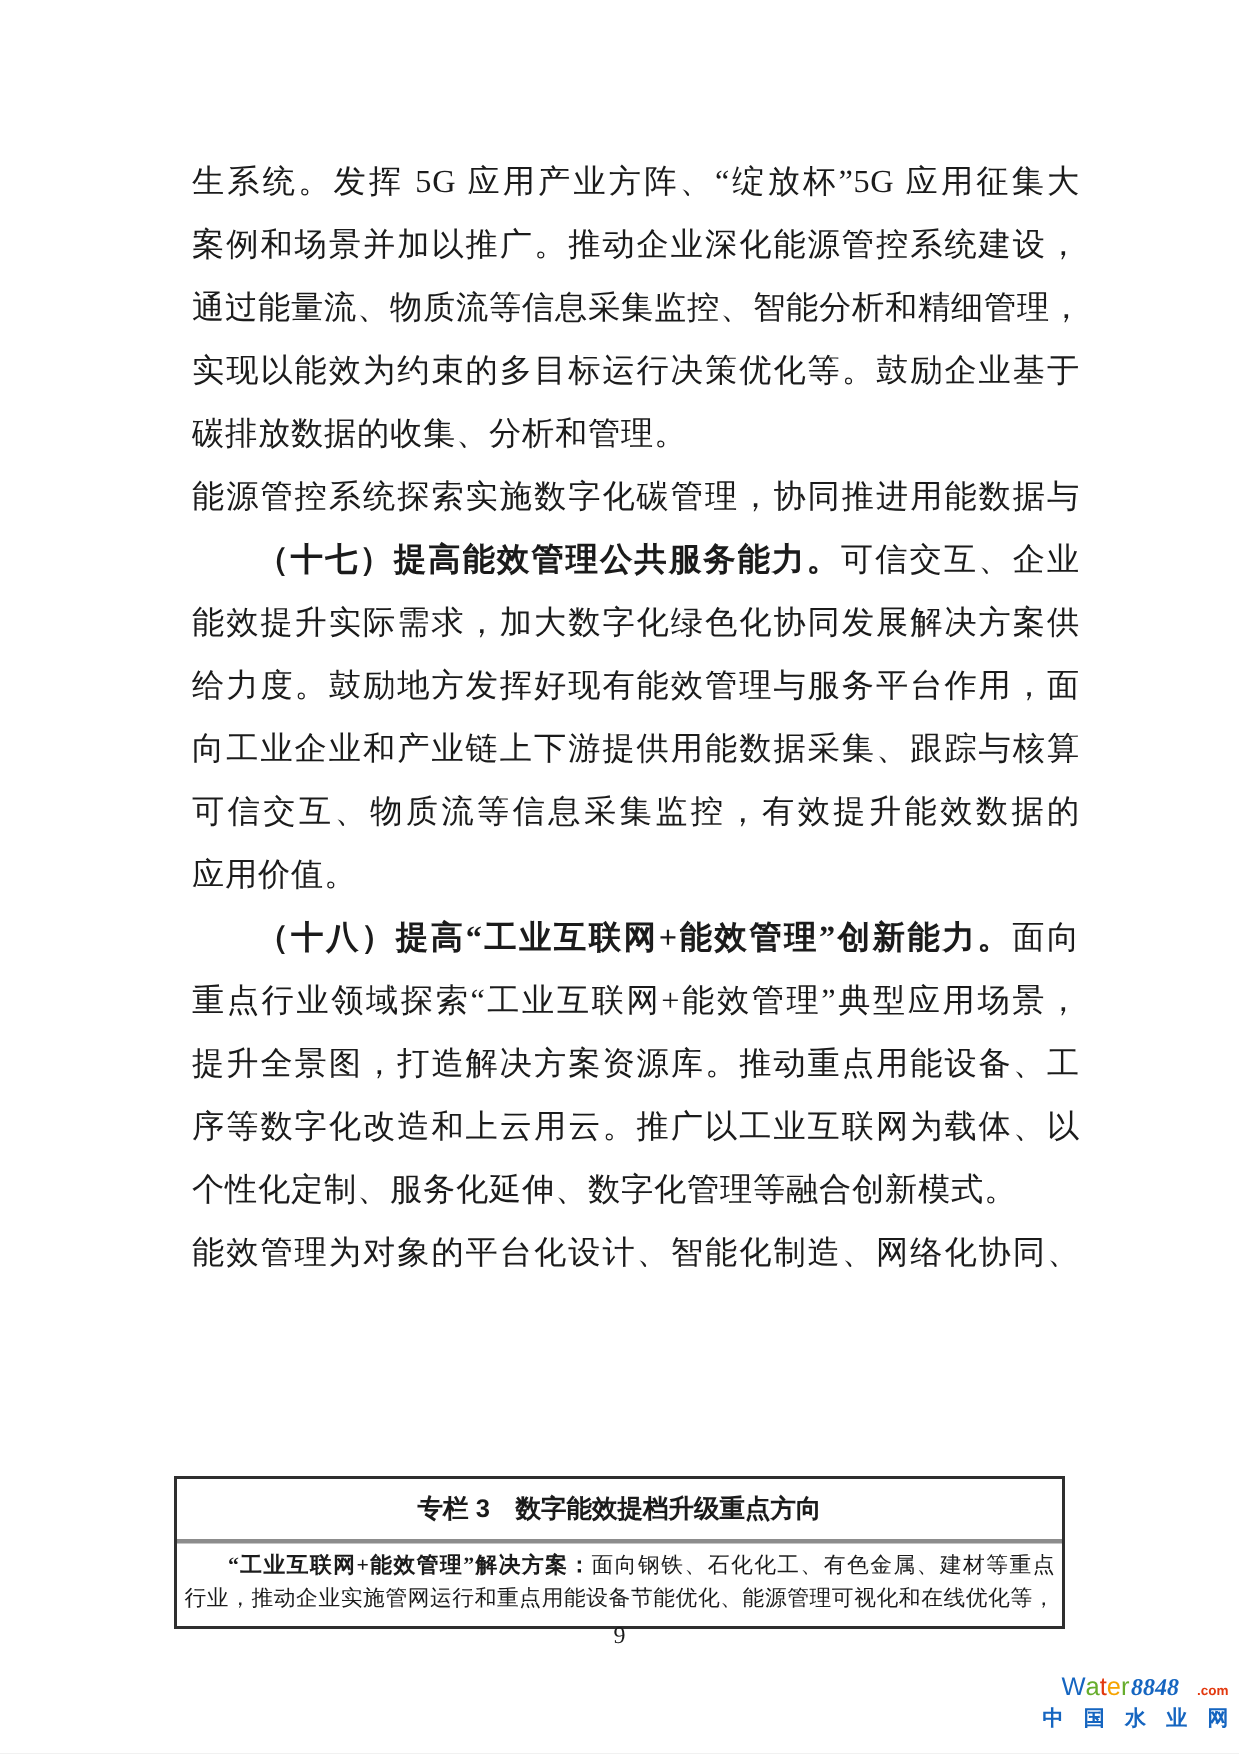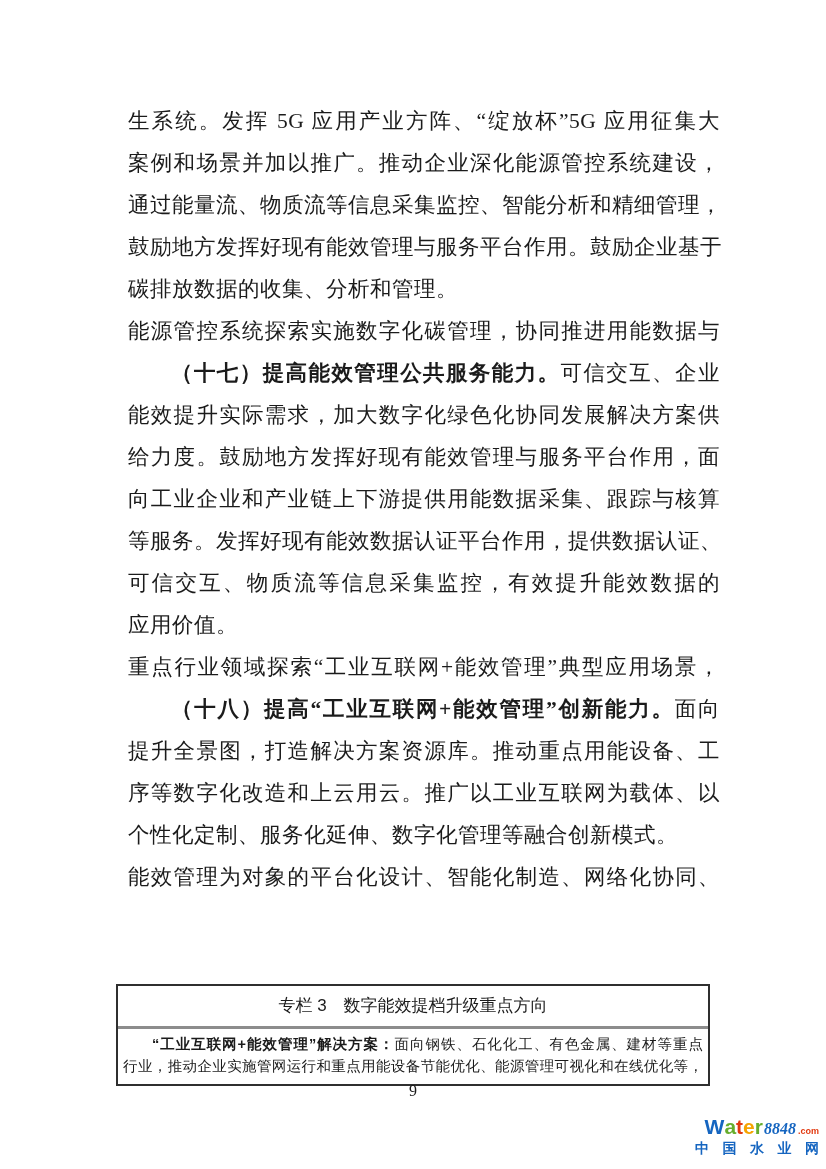--- a/index.html
+++ b/index.html
@@ -32,93 +32,92 @@
   .callout{
     position:absolute;
     left:116px;top:984px;width:594px;
     border:2px solid #2f2f2f;
     box-sizing:border-box;
     background:#ffffff;
   }
   .callout-title{
     height:40px;line-height:40px;
     text-align:center;
-    font-size:17px;font-weight:400;
+    font-size:17px;font-weight:700;
     font-family:"Liberation Sans","DejaVu Sans",sans-serif;
     border-bottom:3px solid #8c8c8c;
   }
   .callout-body{
     padding:4px 5px 7px 5px;
   }
   .bline{
     line-height:22px;
     font-size:14.5px;
     text-align:justify;
     text-align-last:justify;
     white-space:nowrap;
   }
   .bline.indent{text-indent:2em;}
-  .bline .bold{font-family:Liberation Sans, sans-serif;}
+  .bline .bold{font-family:Liberation Serif, serif;}
   
   .page-num{
     position:absolute;
     left:0;top:1082px;width:826px;
     text-align:center;
     font-size:16px;
   }
   
   .logo{
     position:absolute;
     top:1116px;right:7px;width:124px;
     font-family:"Liberation Sans","DejaVu Sans",sans-serif;
     line-height:1;
   }
   .logo-line1{
     display:flex;align-items:baseline;justify-content:flex-end;
     white-space:nowrap;
   }
-  .logo-water{font-size:21px;font-weight:700;letter-spacing:0;}
+  .logo-water{font-size:17px;font-weight:400;letter-spacing:0;}
   .logo-water span{display:inline-block;}
   .logo-num{
     font-family:"Liberation Serif","DejaVu Serif",serif;
     font-style:italic;font-weight:700;font-size:16px;margin-left:1px;
   }
-  .logo-com{font-size:9px;font-weight:700;margin-left:2px;}
+  .logo-com{font-size:9px;font-weight:700;margin-left:12px;}
   .logo-line2{
     margin-top:4px;
     display:flex;justify-content:space-between;
     font-size:14px;font-weight:700;
   }
 </style>
 </head>
 <body>
 
 <div class="page">
 
   <div class="content">
     <div class="para">
         <div class="tline"><span>生系统。发挥 5G 应用产业方阵、“绽放杯”5G 应用征集大</span></div>
         <div class="tline"><span>案例和场景并加以推广。推动企业深化能源管控系统建设，</span></div>
         <div class="tline"><span>通过能量流、物质流等信息采集监控、智能分析和精细管理，</span></div>
-        <div class="tline"><span>鼓励地方发挥好现有能效管理与服务平台作用。鼓励企业基于</span></div>
+        <div class="tline"><span>实现以能效为约束的多目标运行决策优化等。鼓励企业基于</span></div>
         <div class="tline last"><span>碳排放数据的收集、分析和管理。</span></div>
         <div class="tline"><span>能源管控系统探索实施数字化碳管理，协同推进用能数据与</span></div>
       </div>
     <div class="para">
         <div class="tline indent"><span class="bold">（十七）提高能效管理公共服务能力。</span><span>可信交互、企业</span></div>
         <div class="tline"><span>能效提升实际需求，加大数字化绿色化协同发展解决方案供</span></div>
         <div class="tline"><span>给力度。鼓励地方发挥好现有能效管理与服务平台作用，面</span></div>
         <div class="tline"><span>向工业企业和产业链上下游提供用能数据采集、跟踪与核算</span></div>
-        <div class="tline"><span>等服务。发挥好现有能效数据认证平台作用，提供数据认证、</span></div>
         <div class="tline"><span>可信交互、物质流等信息采集监控，有效提升能效数据的</span></div>
         <div class="tline last"><span>应用价值。</span></div>
       </div>
     <div class="para">
+        <div class="tline indent"><span class="bold">（十八）提高“工业互联网+能效管理”创新能力。</span><span>面向</span></div>
         <div class="tline"><span>重点行业领域探索“工业互联网+能效管理”典型应用场景，</span></div>
-        <div class="tline indent"><span class="bold">（十八）提高“工业互联网+能效管理”创新能力。</span><span>面向</span></div>
         <div class="tline"><span>提升全景图，打造解决方案资源库。推动重点用能设备、工</span></div>
         <div class="tline"><span>序等数字化改造和上云用云。推广以工业互联网为载体、以</span></div>
         <div class="tline last"><span>个性化定制、服务化延伸、数字化管理等融合创新模式。</span></div>
         <div class="tline"><span>能效管理为对象的平台化设计、智能化制造、网络化协同、</span></div>
       </div>
   </div>
 
   <div class="callout">
     <div class="callout-title">专栏 3　数字能效提档升级重点方向</div>
     <div class="callout-body">

